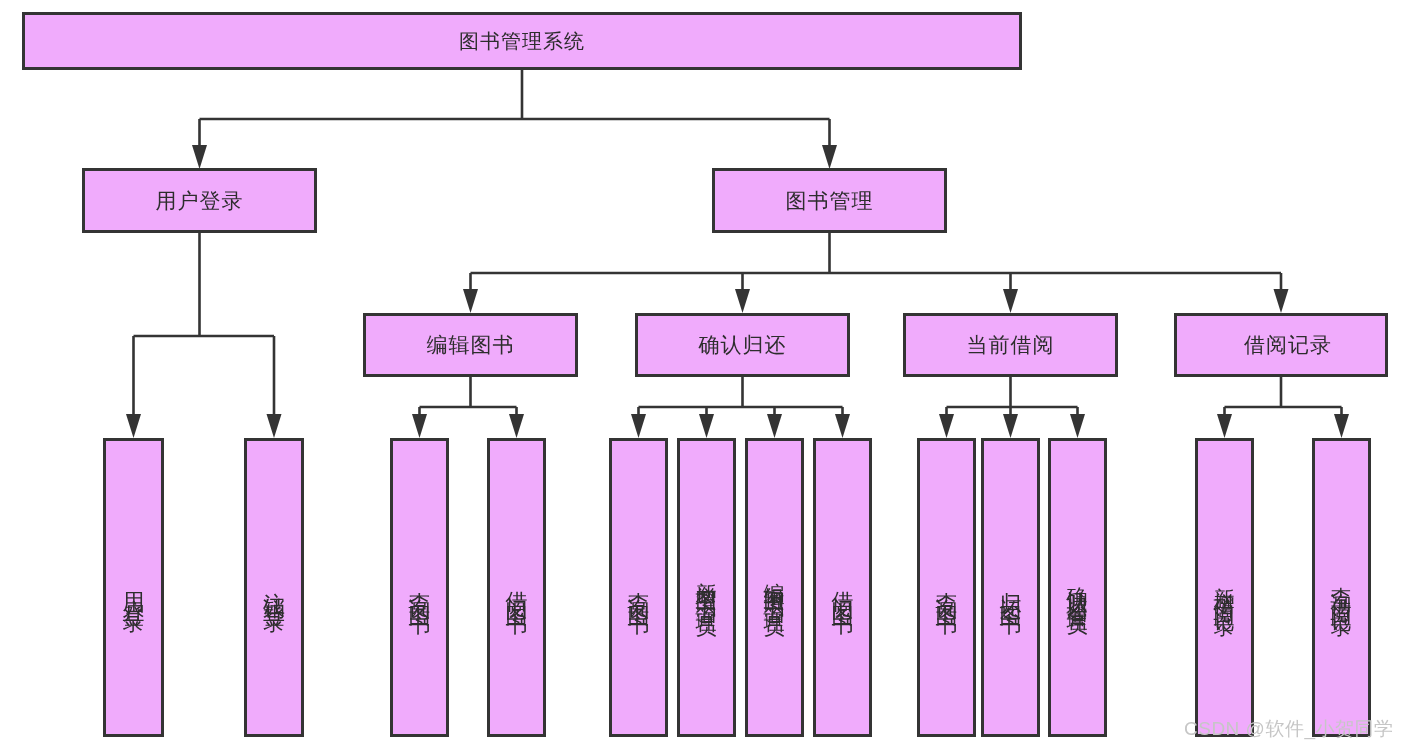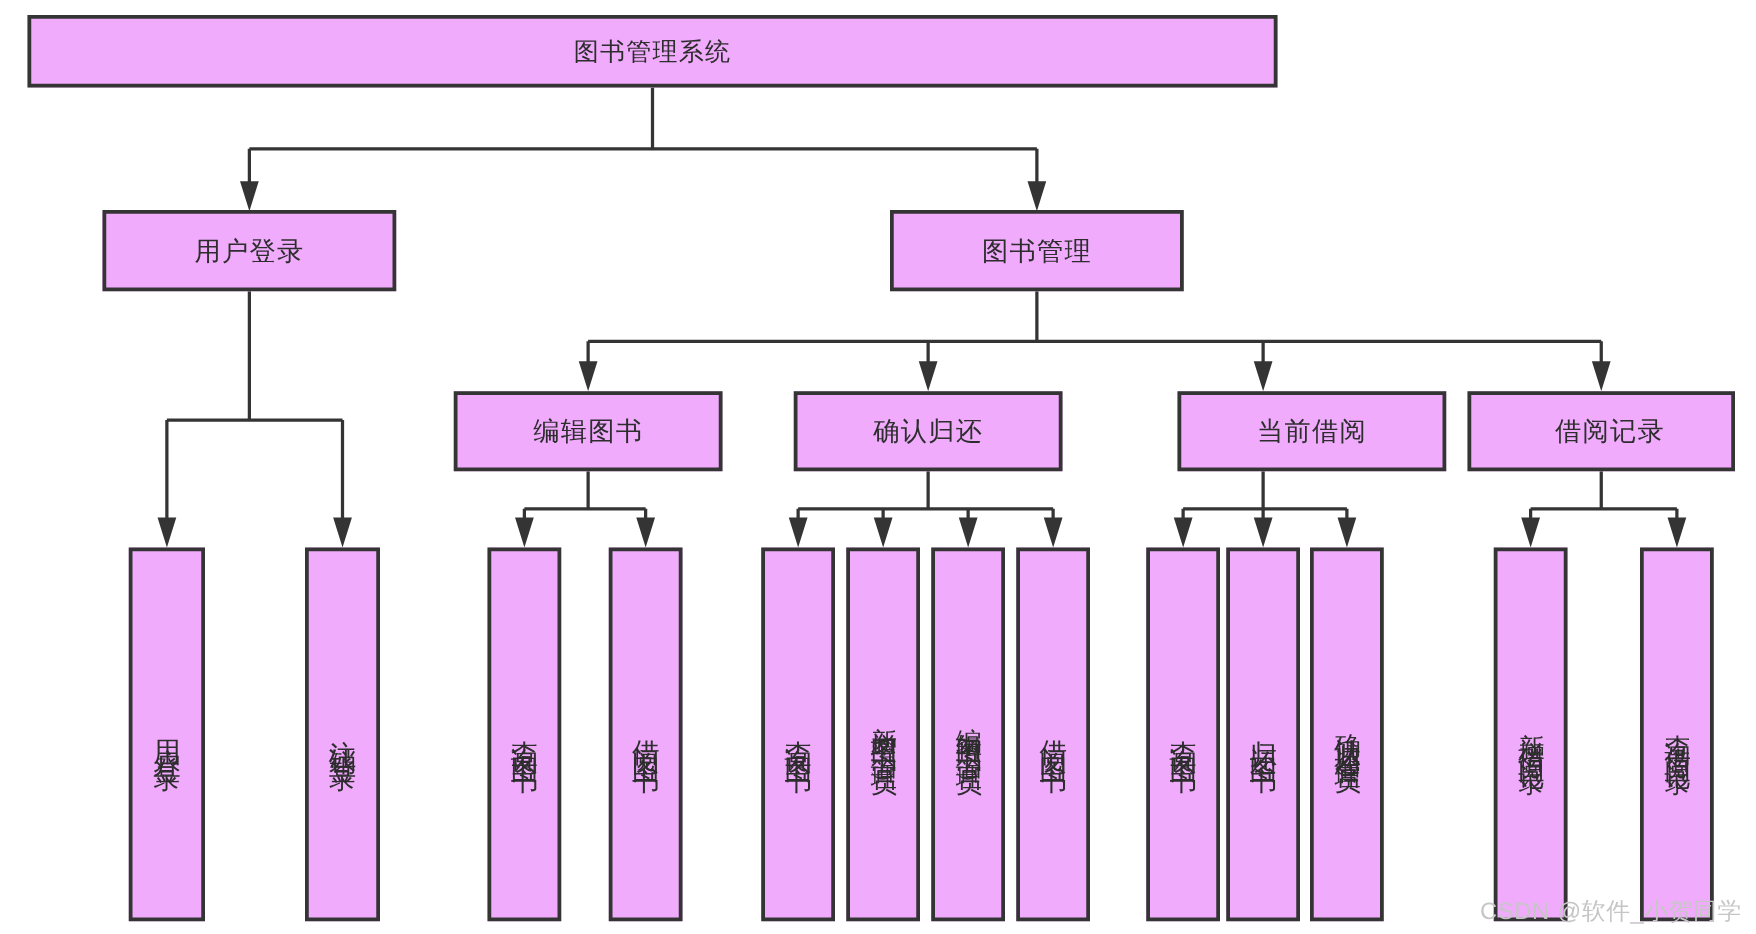--- a/index.html
+++ b/index.html
@@ -88,21 +88,21 @@
     <polygon points="1334,414 1349,414 1341.5,438"></polygon>
   </svg>
 
   <div class="node h-node root-node">图书管理系统</div>
 
   <div class="node h-node" style="left:82px;top:168px;width:235px;height:65px;">用户登录</div>
   <div class="node h-node" style="left:712px;top:168px;width:235px;height:65px;">图书管理</div>
 
   <div class="node h-node" style="left:363px;top:313px;width:215px;height:64px;">编辑图书</div>
   <div class="node h-node" style="left:635px;top:313px;width:215px;height:64px;">确认归还</div>
-  <div class="node h-node" style="left:942px;top:313px;width:215px;height:64px;">当前借阅</div>
+  <div class="node h-node" style="left:903px;top:313px;width:215px;height:64px;">当前借阅</div>
   <div class="node h-node" style="left:1174px;top:313px;width:214px;height:64px;padding-left:14px;">借阅记录</div>
 
   <div class="node leaf" style="left:103px;width:61px;">用户登录</div>
   <div class="node leaf" style="left:244px;width:60px;">注销登录</div>
 
   <div class="node leaf" style="left:390px;">查询图书</div>
   <div class="node leaf" style="left:487px;">借阅图书</div>
 
   <div class="node leaf" style="left:609px;">查询图书</div>
   <div class="node leaf" style="left:677px;font-size:21px;letter-spacing:5px;">新增图书（管理员）</div>

